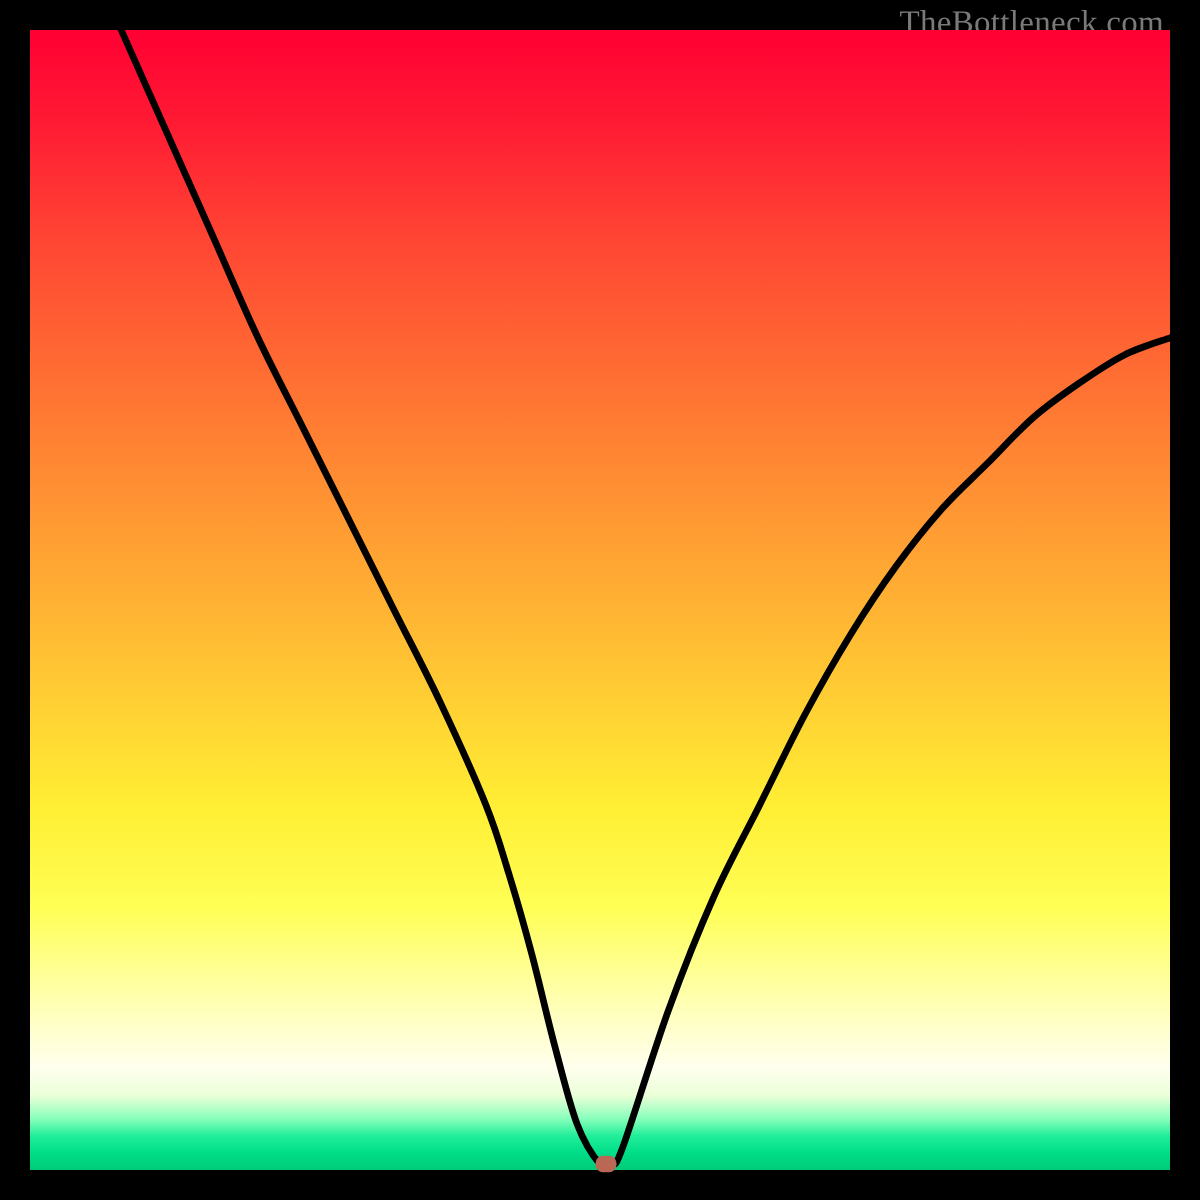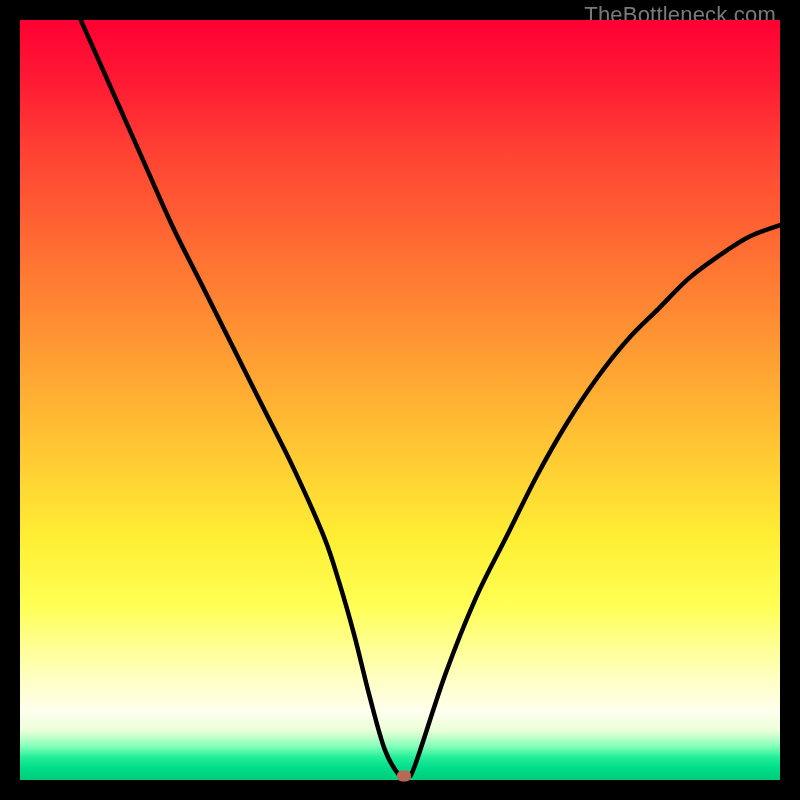--- a/index.html
+++ b/index.html
@@ -32,21 +32,21 @@
       #88ffbb 95.5%,
       #22ee99 97%,
       #00dd88 98.5%,
       #00cc77 100%
     );
   }
   .watermark {
     position: absolute;
     top: 2px;
     right: 24px;
-    font-family: Liberation Sans, sans-serif;
+    font-family: Liberation Serif, serif;
     font-size: 22px;
     font-weight: 500;
     color: #7a7a7a;
     letter-spacing: 0.2px;
   }
   .curve-svg {
     position: absolute;
     left: 0;
     top: 0;
     width: 760px;

